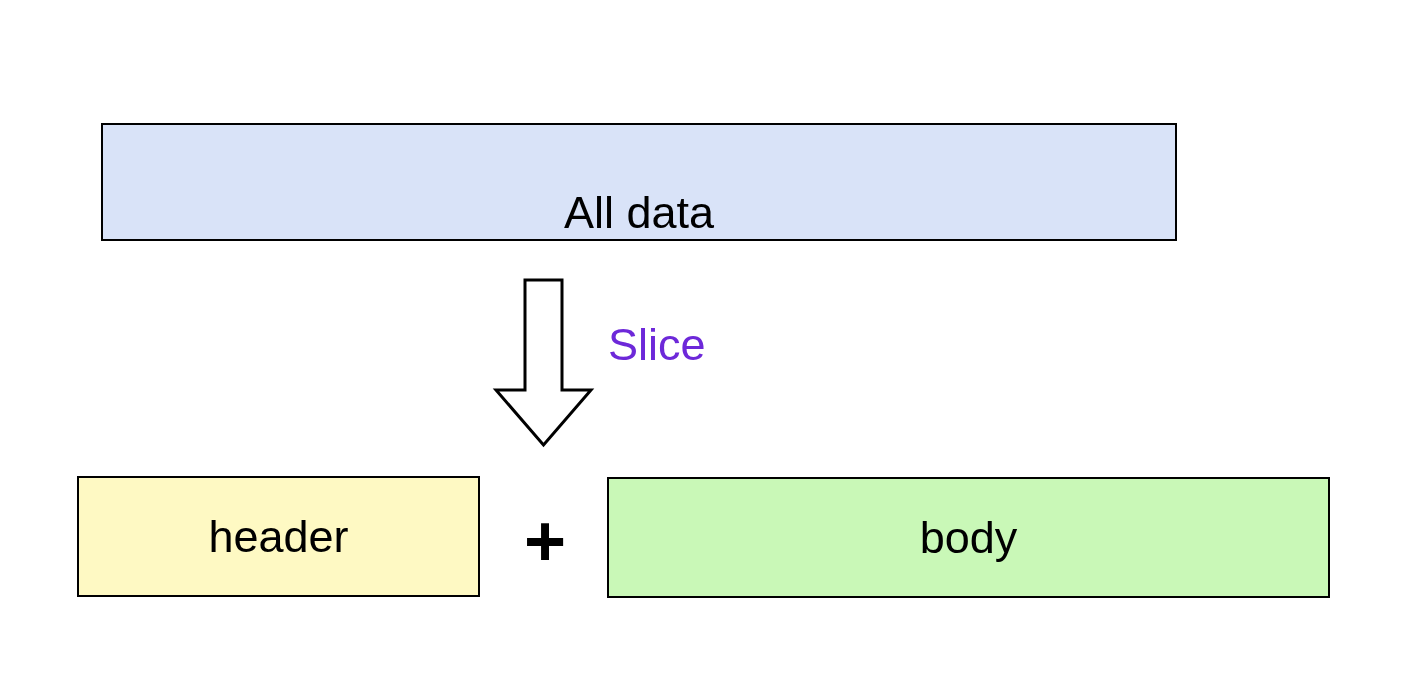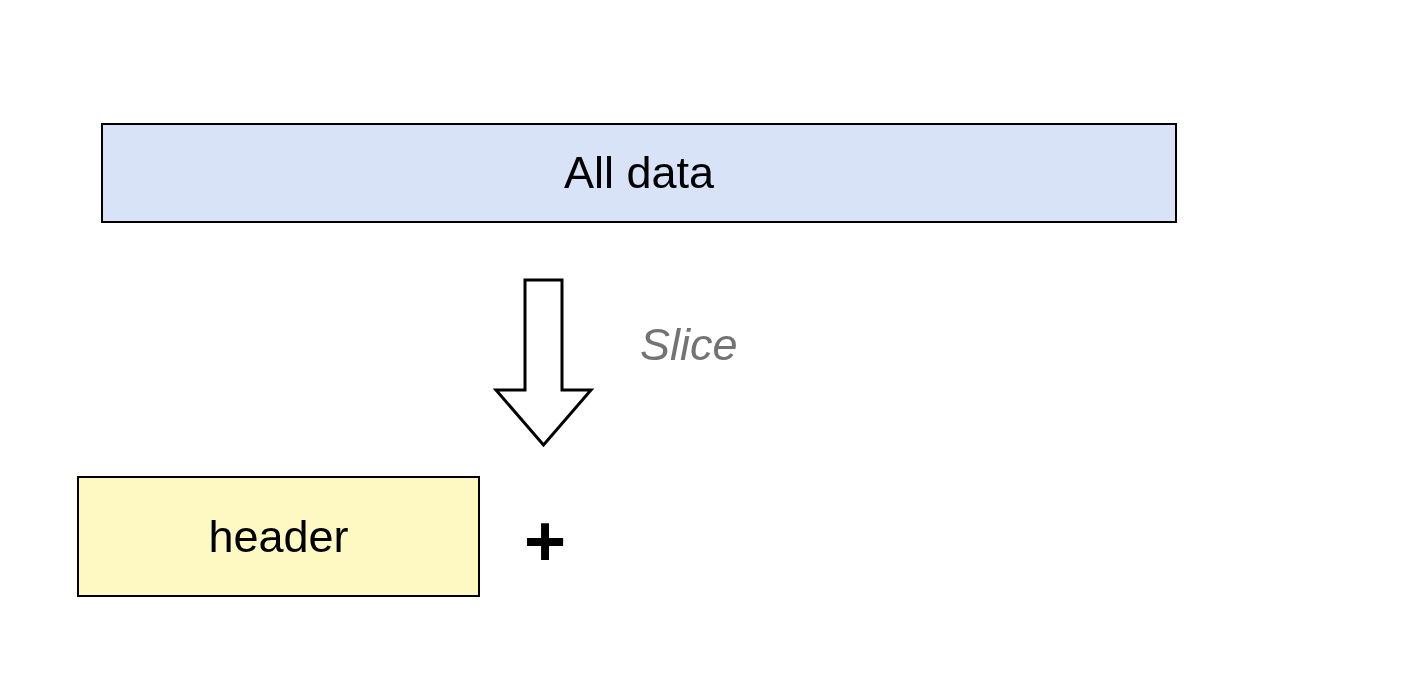--- a/index.html
+++ b/index.html
@@ -33,21 +33,22 @@
     display: flex;
     align-items: center;
     justify-content: center;
     font-size: 45px;
     color: #000;
   }
   .box-alldata {
     left: 101px;
     top: 123px;
     width: 1076px;
-    height: 100px;
+    height: 118px;
+    align-items: flex-end;
   }
   .box-header {
     left: 77px;
     top: 476px;
     width: 403px;
     height: 121px;
   }
   .box-body {
     left: 607px;
     top: 477px;
@@ -56,26 +57,25 @@
   }
   .arrow-wrap {
     position: absolute;
     left: 489px;
     top: 277px;
     width: 108px;
     height: 172px;
   }
   .slice-label {
     position: absolute;
-    left: 640px;
+    left: 608px;
     top: 320px;
     font-size: 45px;
     line-height: 1.1;
-    color: #737373;
-    font-style: italic;
+    color: #6d28d9;
   }
   .plus {
     position: absolute;
     left: 505px;
     top: 498px;
     width: 80px;
     height: 86px;
     display: flex;
     align-items: center;
     justify-content: center;
@@ -101,14 +101,17 @@
   </div>
 
   <div class="slice-label">Slice</div>
 
   <div class="box box-header" style="background-color: #fef9c3;">
     <span>header</span>
   </div>
 
   <div class="plus">+</div>
 
+  <div class="box box-body" style="background-color: rgb(201, 248, 183);">
+    <span>body</span>
+  </div>
 
 </div>
 
 </body></html>

